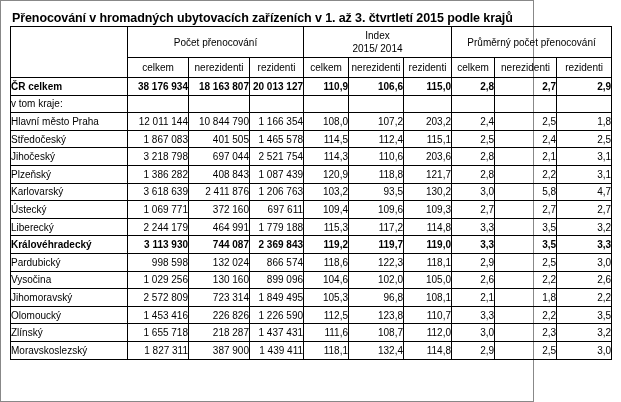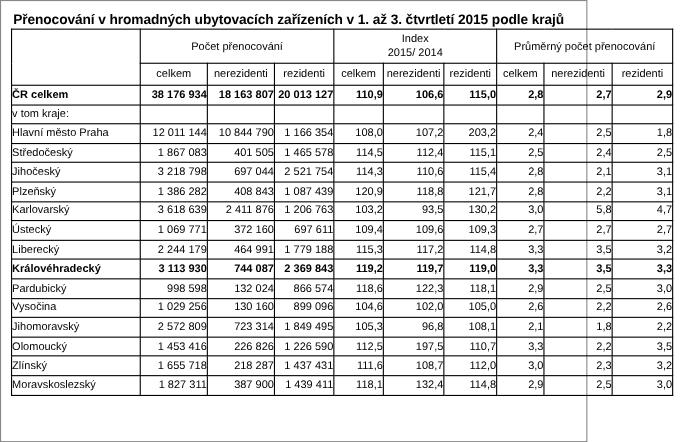--- a/index.html
+++ b/index.html
@@ -179,21 +179,21 @@
         <td class="num">2,5</td>
       </tr>
 
       <tr>
         <td class="region indent">Jihočeský</td>
         <td class="num">3 218 798</td>
         <td class="num">697 044</td>
         <td class="num">2 521 754</td>
         <td class="num">114,3</td>
         <td class="num">110,6</td>
-        <td class="num">115,4</td>
+        <td class="num">203,6</td>
         <td class="num">2,8</td>
         <td class="num">2,1</td>
         <td class="num">3,1</td>
       </tr>
 
       <tr>
         <td class="region indent">Plzeňský</td>
         <td class="num">1 386 282</td>
         <td class="num">408 843</td>
         <td class="num">1 087 439</td>
@@ -295,21 +295,21 @@
         <td class="num">1,8</td>
         <td class="num">2,2</td>
       </tr>
 
       <tr>
         <td class="region indent">Olomoucký</td>
         <td class="num">1 453 416</td>
         <td class="num">226 826</td>
         <td class="num">1 226 590</td>
         <td class="num">112,5</td>
-        <td class="num">197,5</td>
+        <td class="num">123,8</td>
         <td class="num">110,7</td>
         <td class="num">3,3</td>
         <td class="num">2,2</td>
         <td class="num">3,5</td>
       </tr>
 
       <tr>
         <td class="region indent">Zlínský</td>
         <td class="num">1 655 718</td>
         <td class="num">218 287</td>

